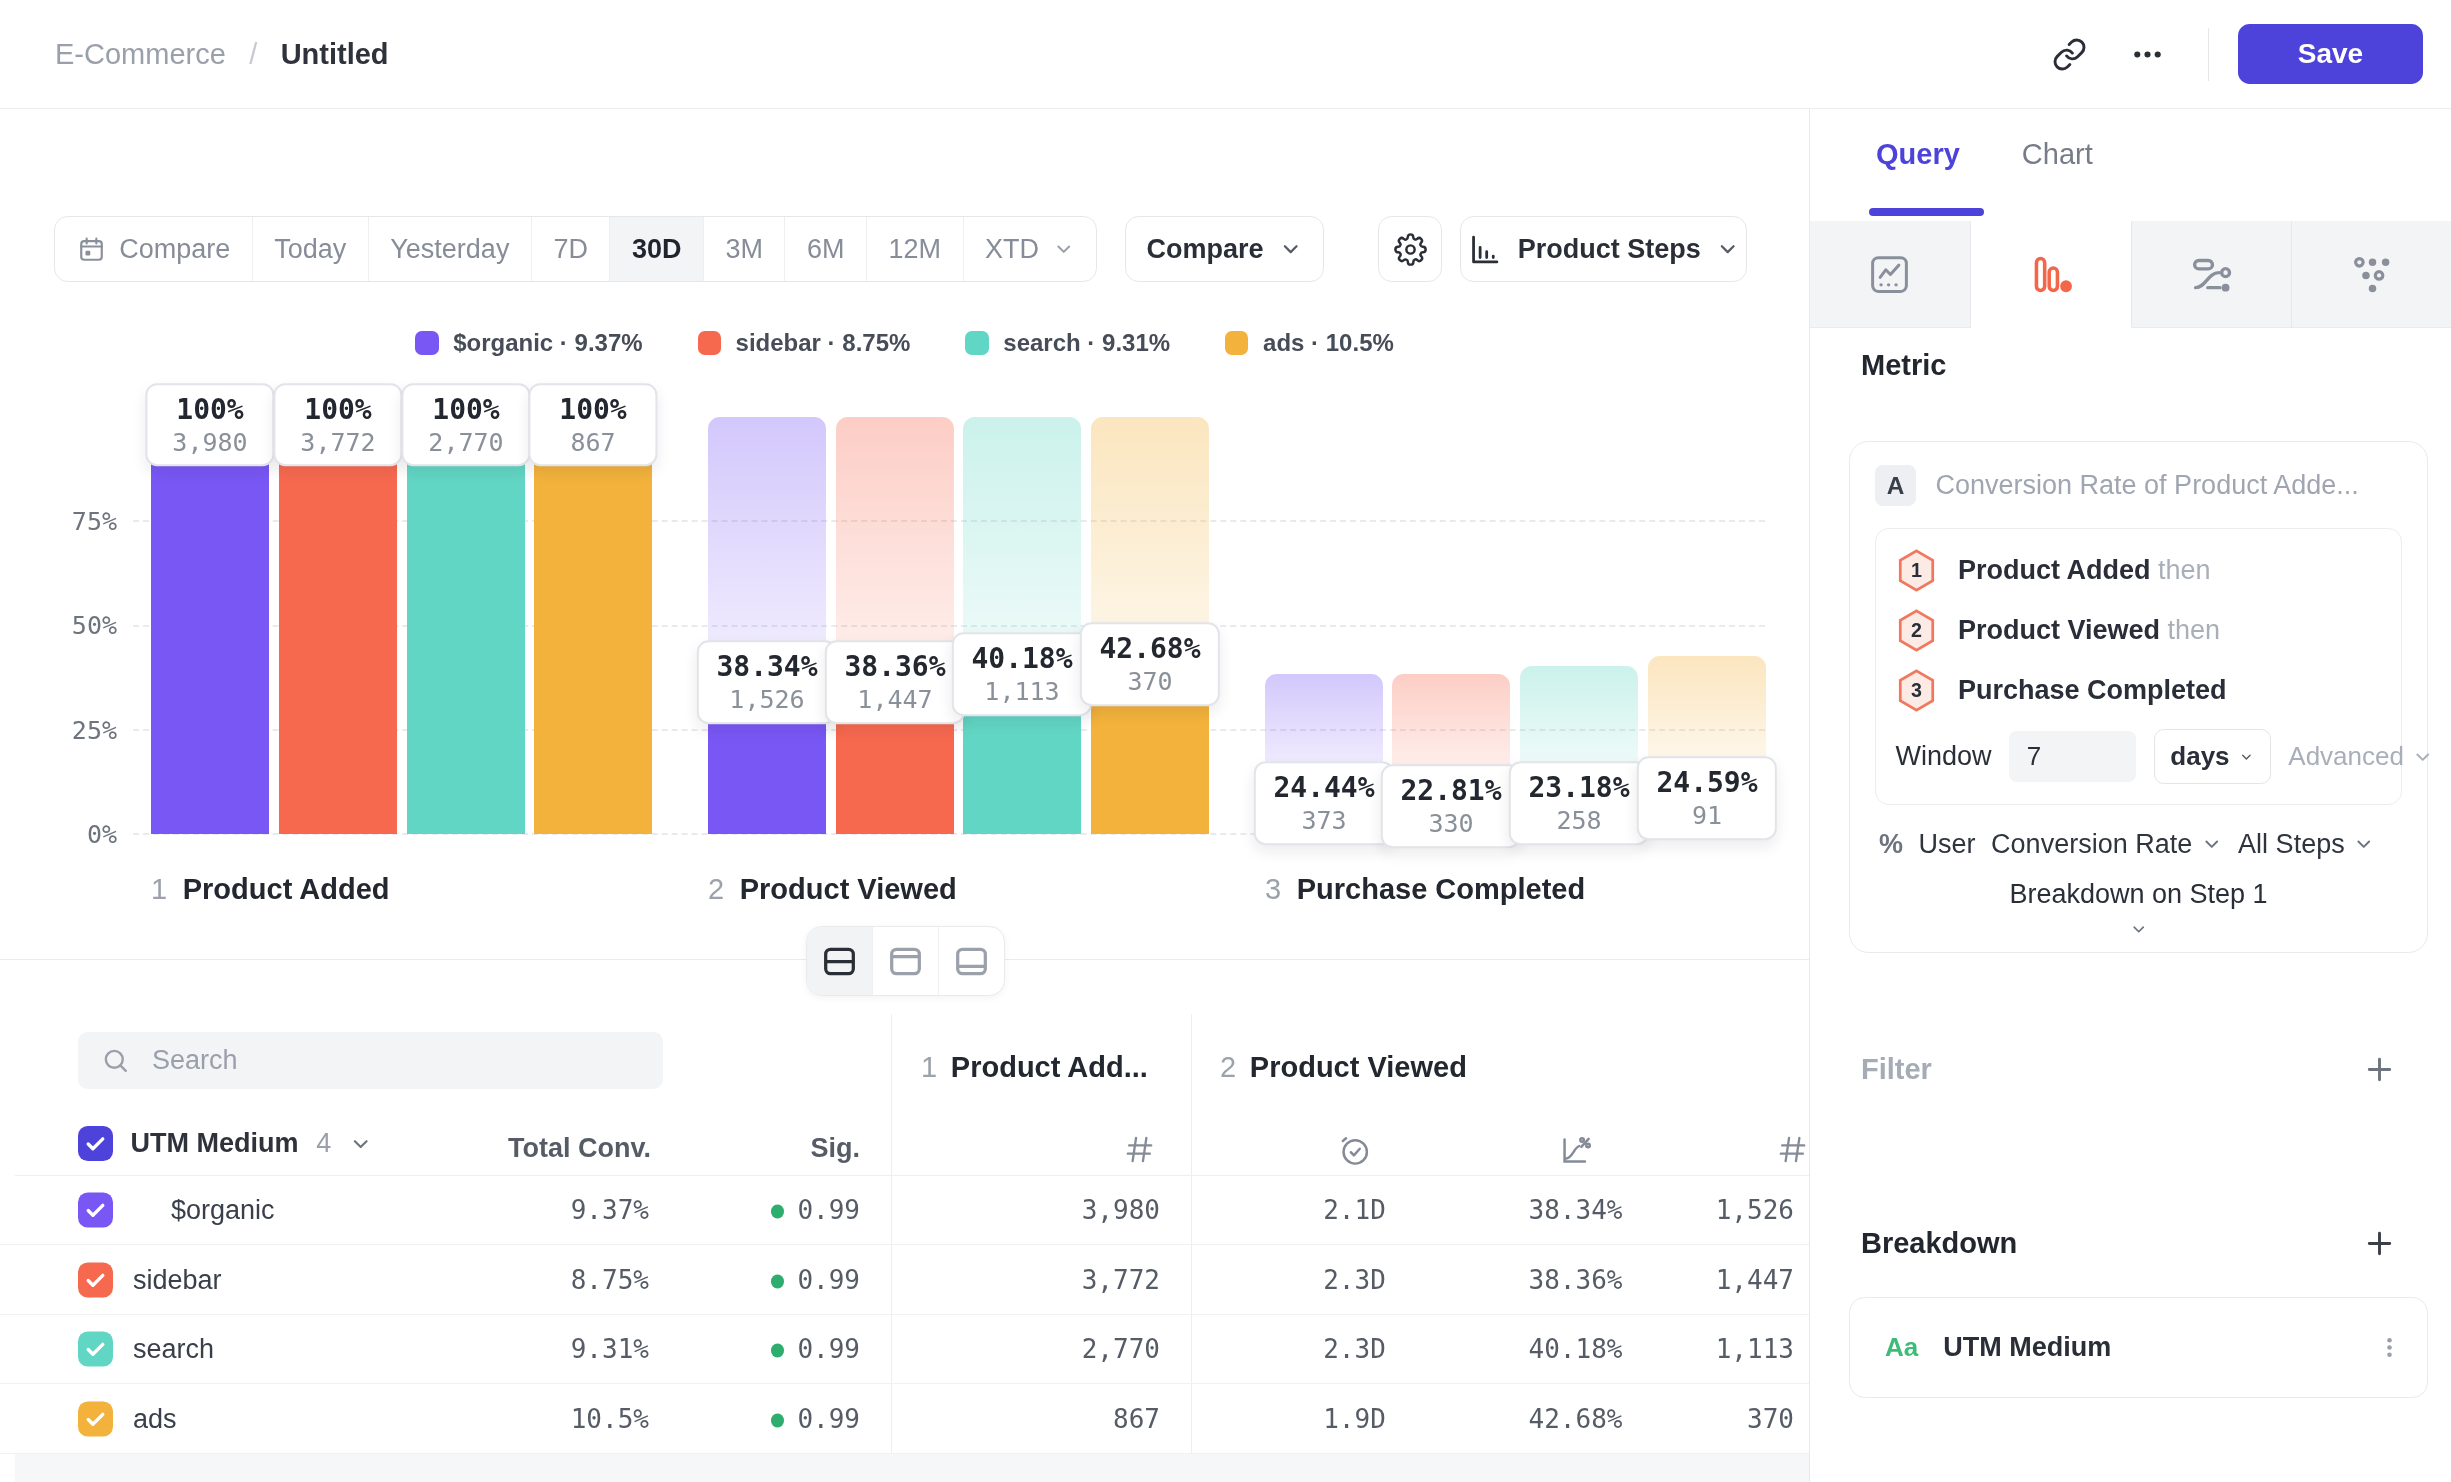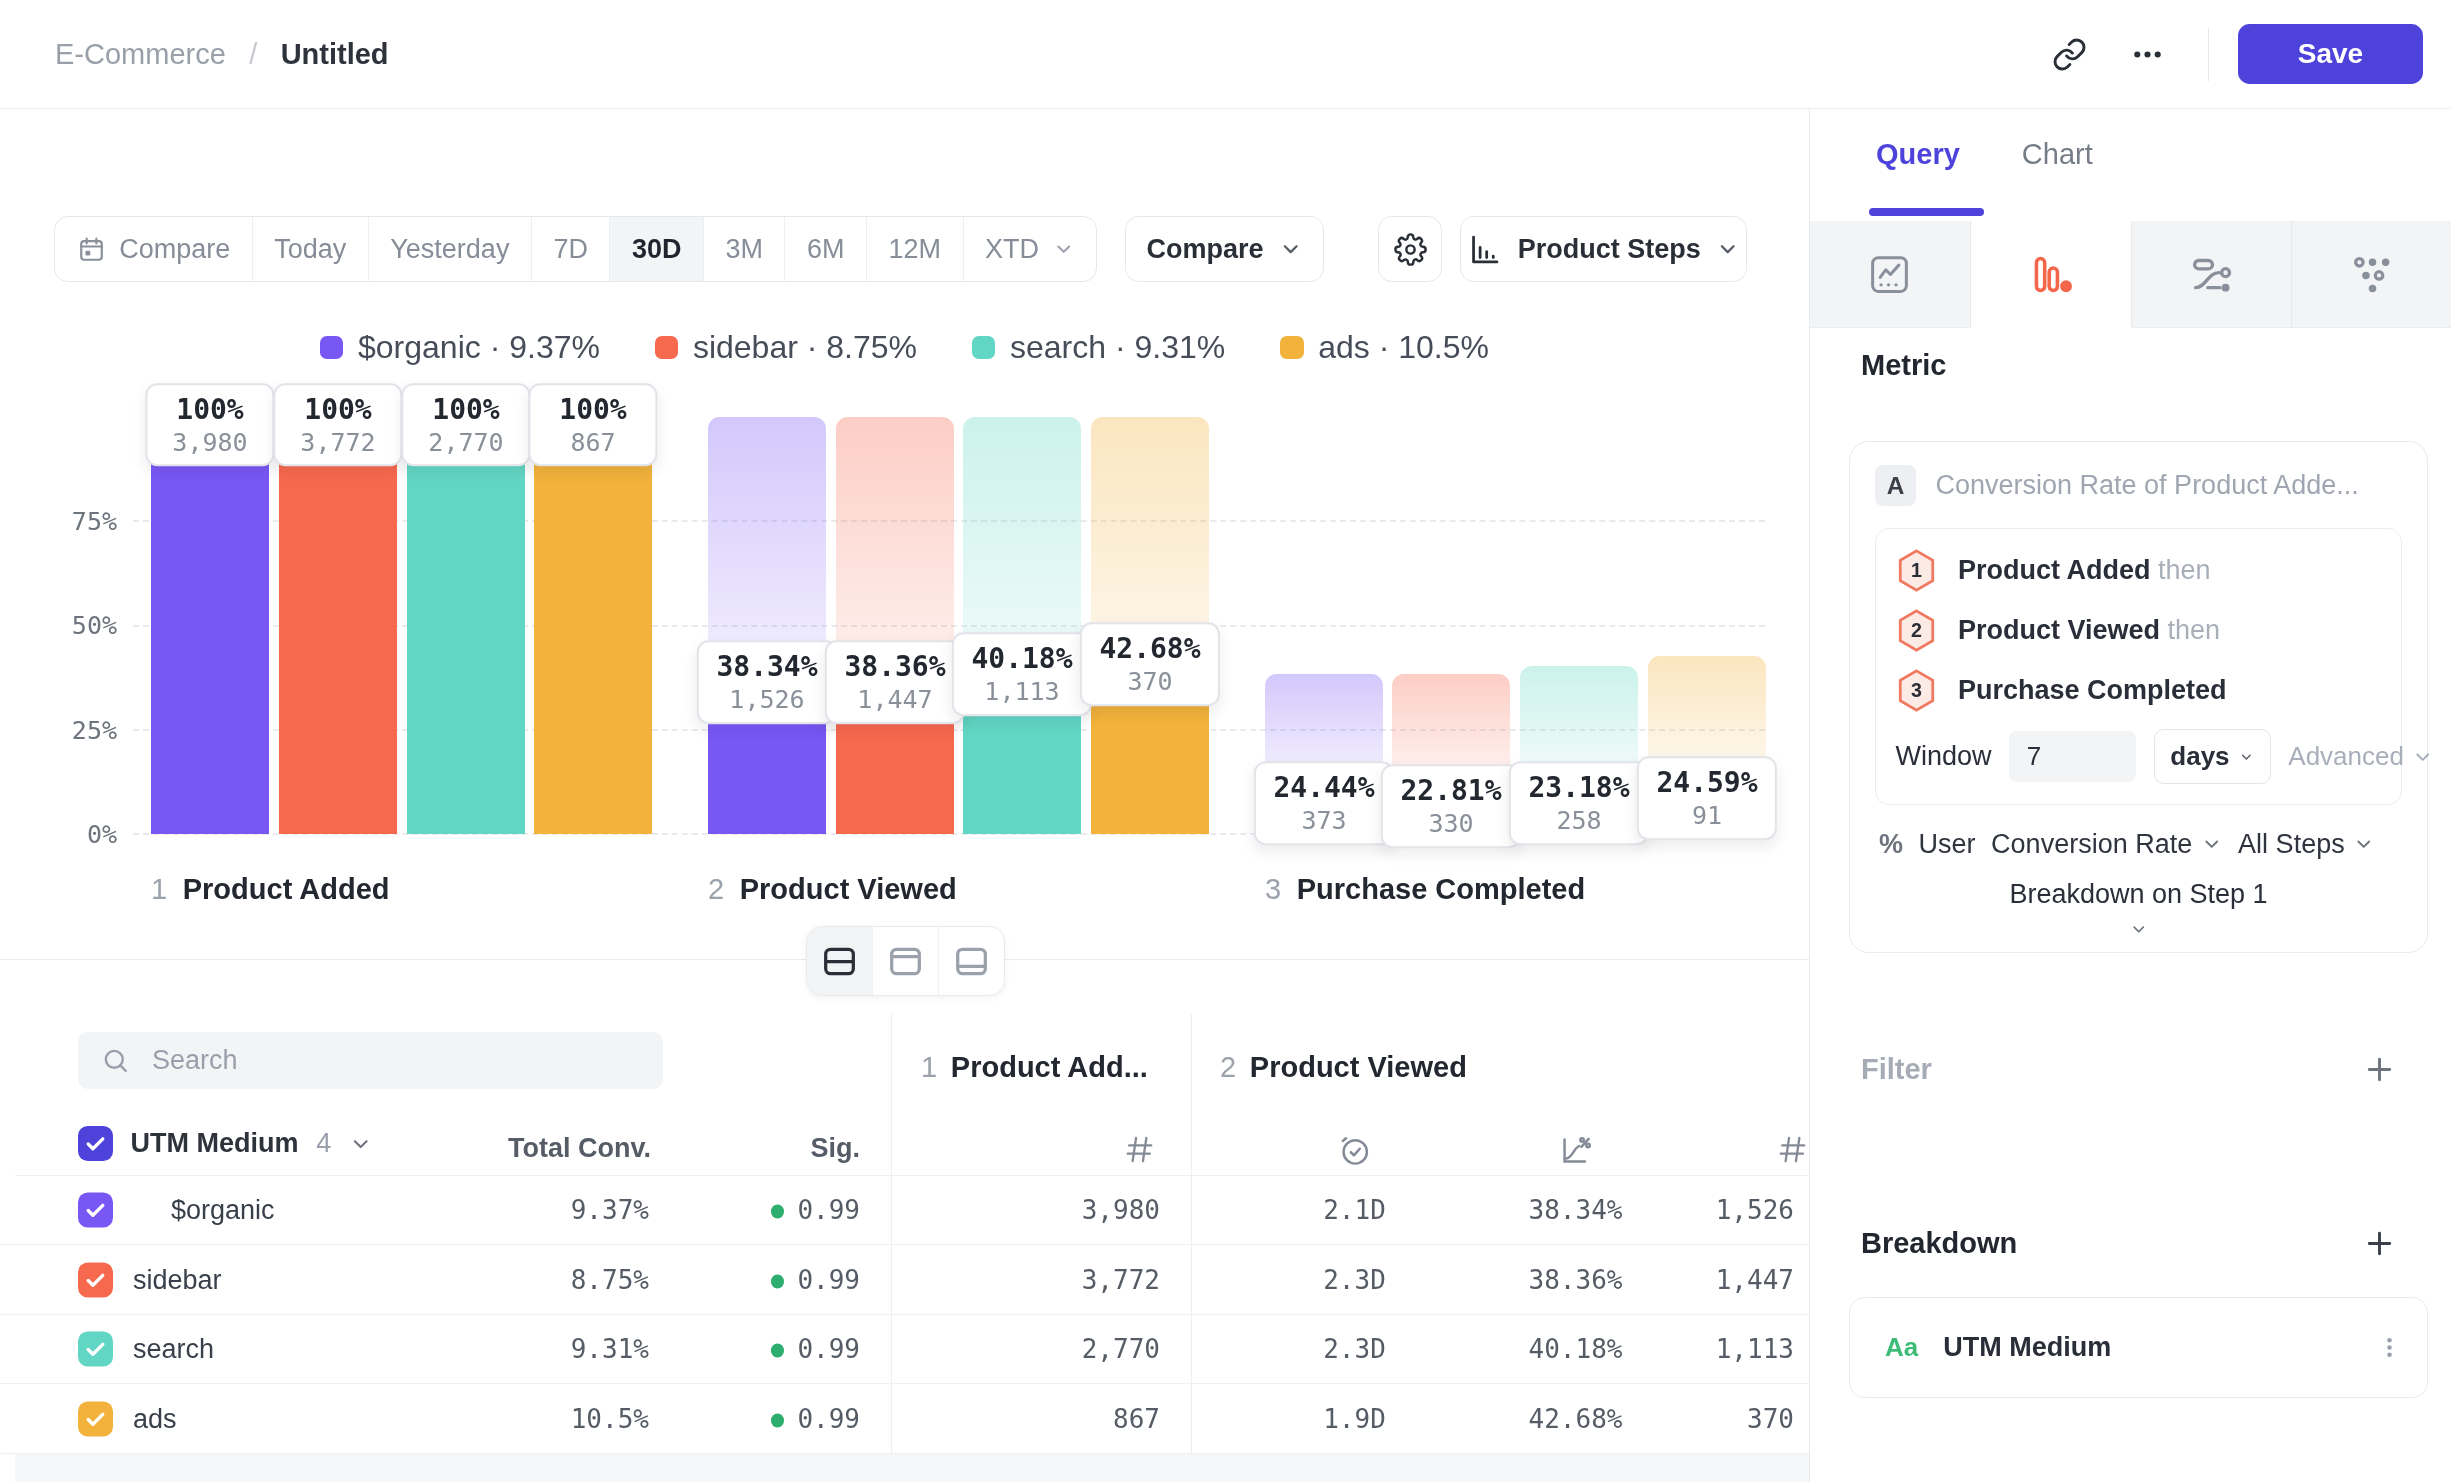--- a/index.html
+++ b/index.html
@@ -31,21 +31,21 @@
   .seg-item:last-child{border-right:none;}
   .seg-item.active{background:#F3F4F6;color:#1F242E;font-weight:700;}
 
   .btn{border:1px solid #E5E7EA;border-radius:13.7px;background:#fff;display:flex;align-items:center;justify-content:center;
     font-size:27px;color:#2A2E37;font-weight:600;gap:15.6px;cursor:pointer;box-sizing:border-box;}
   .compare-btn{position:absolute;left:1125px;top:107px;height:66px;width:199px;}
   .gear-btn{position:absolute;left:1378px;top:107px;height:66px;width:64px;}
   .view-btn{position:absolute;left:1460px;top:107px;height:66px;width:287px;}
 
   .legend{position:absolute;top:220px;left:0;width:100%;display:flex;justify-content:center;gap:55px;}
-  .legend-item{display:flex;align-items:center;gap:14.6px;font-size:32px;color:#474D58;font-weight:400;}
+  .legend-item{display:flex;align-items:center;gap:14.6px;font-size:24px;color:#474D58;font-weight:700;}
   .legend-swatch{width:23.4px;height:23.4px;border-radius:6.8px;}
 
   
   .plot{position:absolute;left:151px;top:308px;width:1614px;height:417px;}
   .gridline{position:absolute;left:-17.6px;right:0;border-top:2px dashed #E8EAED;}
   .ytick{position:absolute;left:35px;width:82px;text-align:right;font-size:25px;color:#6E747E;}
   .bar-ghost{position:absolute;bottom:0;width:118px;border-radius:11.7px 11.7px 0 0;z-index:1;}
   .bar-solid{position:absolute;bottom:0;width:118px;border-radius:3.9px 3.9px 0 0;z-index:2;}
   .bar-solid.full{border-radius:11.7px 11.7px 0 0;}
   .bar-card{position:absolute;transform:translate(-50%,-50%);background:#fff;border:2px solid #E2E4E9;border-radius:11.7px;

